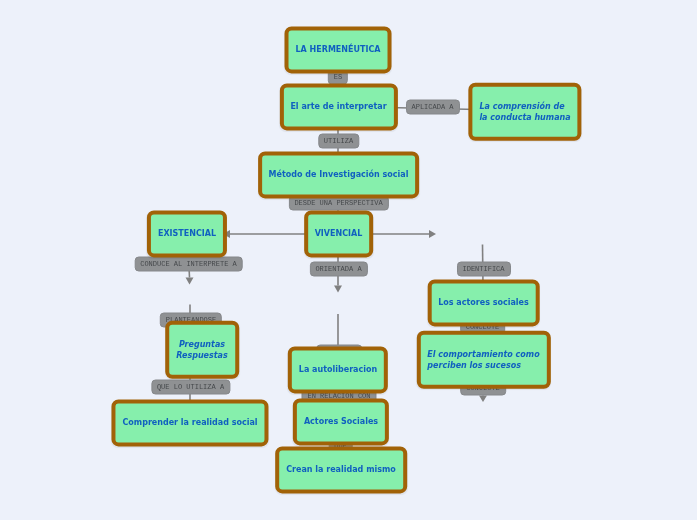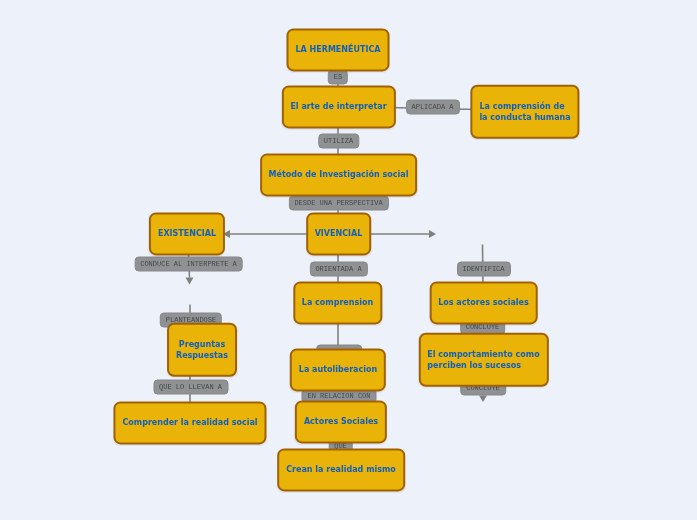--- a/index.html
+++ b/index.html
@@ -12,38 +12,38 @@
   #canvas{
     position:relative;
     width:697px;height:520px;
   }
   svg.edges{
     position:absolute;left:0;top:0;
   }
   .concept{
     position:absolute;
     transform:translate(-50%,-50%);
-    background:#eab308;
-    border:2px solid #a16207;
+    background:#86efac;
+    border:4px solid #a16207;
     border-radius:7px;
     color:#1060c0;
     font-family:"DejaVu Sans", sans-serif;
     font-size:8px;
     font-weight:bold;
     line-height:1.4;
     padding:14px 7px;
     white-space:nowrap;
     text-align:center;
     display:flex;
     align-items:center;
     justify-content:center;
     box-sizing:border-box;
     box-shadow:0 1px 1px rgba(0,0,0,0.06);
   }
-  .concept.multiline{ white-space:pre-line; }
+  .concept.multiline{ white-space:pre-line;font-style:italic; }
   .concept.align-left{ text-align:left; justify-content:flex-start; }
   .connector{
     position:absolute;
     transform:translate(-50%,-50%);
     background:#8f9193;
     border:1px solid #85878a;
     border-radius:4px;
     color:#45484b;
     font-family:Liberation Mono, monospace;
     font-size:7px;
@@ -111,38 +111,37 @@
   </svg>
 
   <div class="connector" style="left:338px;top:77px">ES</div>
   <div class="connector" style="left:432.5px;top:107px">APLICADA A</div>
   <div class="connector" style="left:338.5px;top:140.5px">UTILIZA</div>
   <div class="connector" style="left:338.5px;top:203px">DESDE UNA PERSPECTIVA</div>
   <div class="connector" style="left:188.5px;top:264px">CONDUCE AL INTERPRETE A</div>
   <div class="connector" style="left:338.5px;top:269px">ORIENTADA A</div>
   <div class="connector" style="left:483.5px;top:269px">IDENTIFICA</div>
   <div class="connector" style="left:191px;top:319.5px">PLANTEANDOSE</div>
-  <div class="connector" style="left:190.5px;top:387px">QUE LO LLEVAN A</div>
+  <div class="connector" style="left:190.5px;top:387px">QUE LO UTILIZA A</div>
   <div class="connector" style="left:339px;top:352px">BUSCANDO</div>
   <div class="connector" style="left:339px;top:395.5px">EN RELACION CON</div>
   <div class="connector" style="left:340.5px;top:446px">QUE</div>
   <div class="connector" style="left:482.5px;top:327px">CONCLUYE</div>
   <div class="connector" style="left:483px;top:388px">CONCLUYE</div>
 
   <div class="concept" style="left:338px;top:49.5px">LA HERMENÉUTICA</div>
   <div class="concept" style="left:338.5px;top:107px">El arte de interpretar</div>
   <div class="concept multiline align-left" style="left:525px;top:111.5px">La comprensión de
 la conducta humana</div>
   <div class="concept" style="left:338.5px;top:174.5px">Método de Investigación social</div>
   <div class="concept" style="left:187px;top:234px">EXISTENCIAL</div>
   <div class="concept" style="left:338.5px;top:234px">VIVENCIAL</div>
   <div class="concept multiline" style="left:202px;top:349.5px">Preguntas
 Respuestas</div>
   <div class="concept" style="left:190px;top:423px">Comprender la realidad social</div>
-  <div class="concept" style="left:337.5px;top:303px">La comprension</div>
   <div class="concept" style="left:338px;top:370px">La autoliberacion</div>
   <div class="concept" style="left:341px;top:421.5px">Actores Sociales</div>
   <div class="concept" style="left:341px;top:470px">Crean la realidad mismo</div>
   <div class="concept" style="left:483.5px;top:302.5px">Los actores sociales</div>
   <div class="concept multiline align-left" style="left:483.5px;top:360px">El comportamiento como
 perciben los sucesos</div>
 
 </div>
 
 </body></html>

